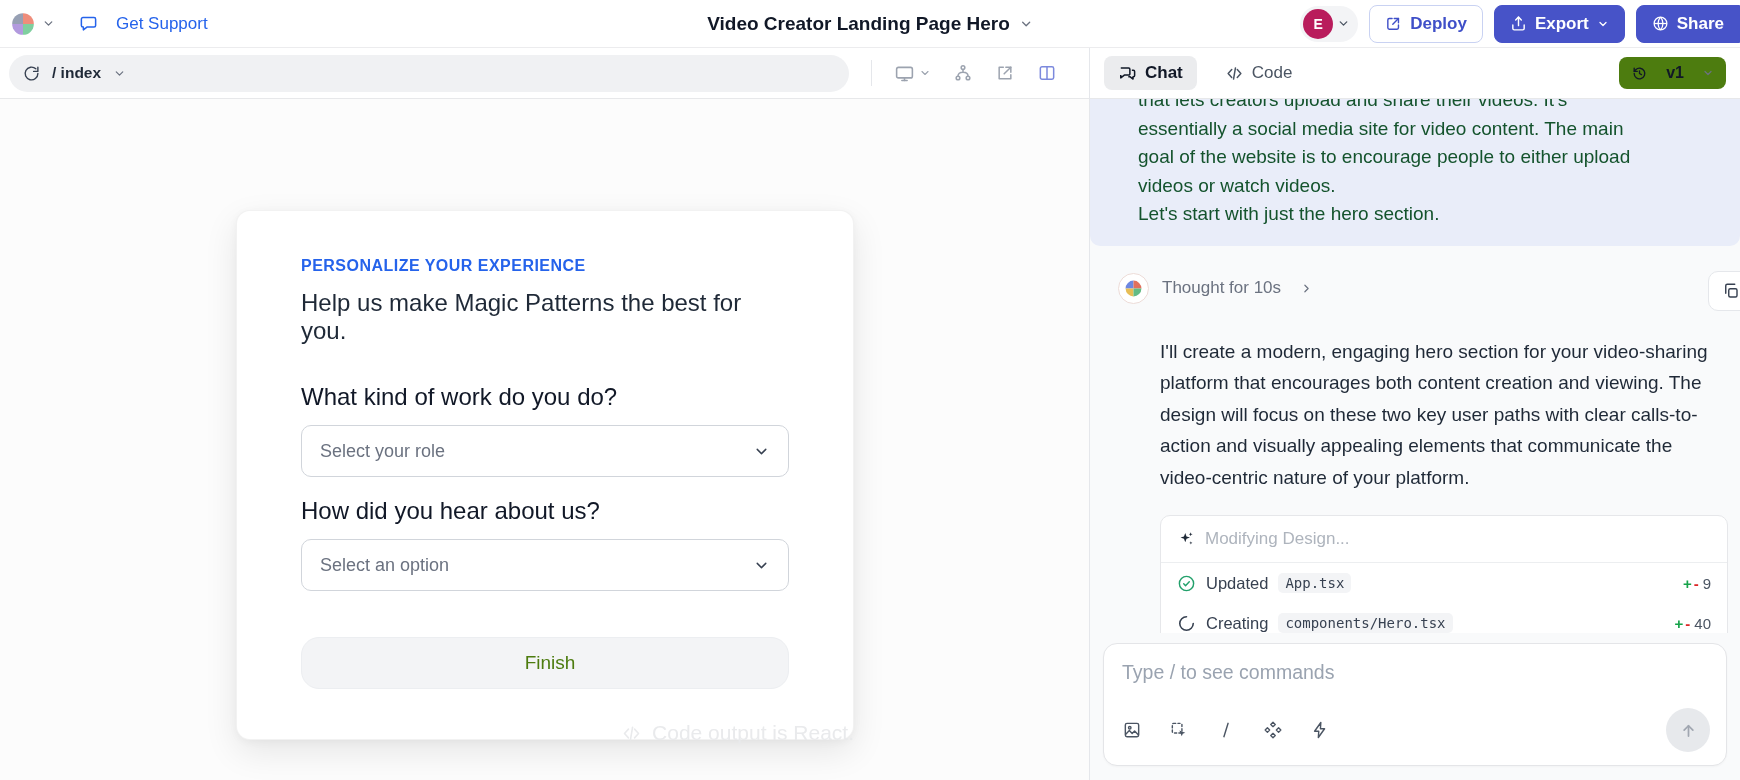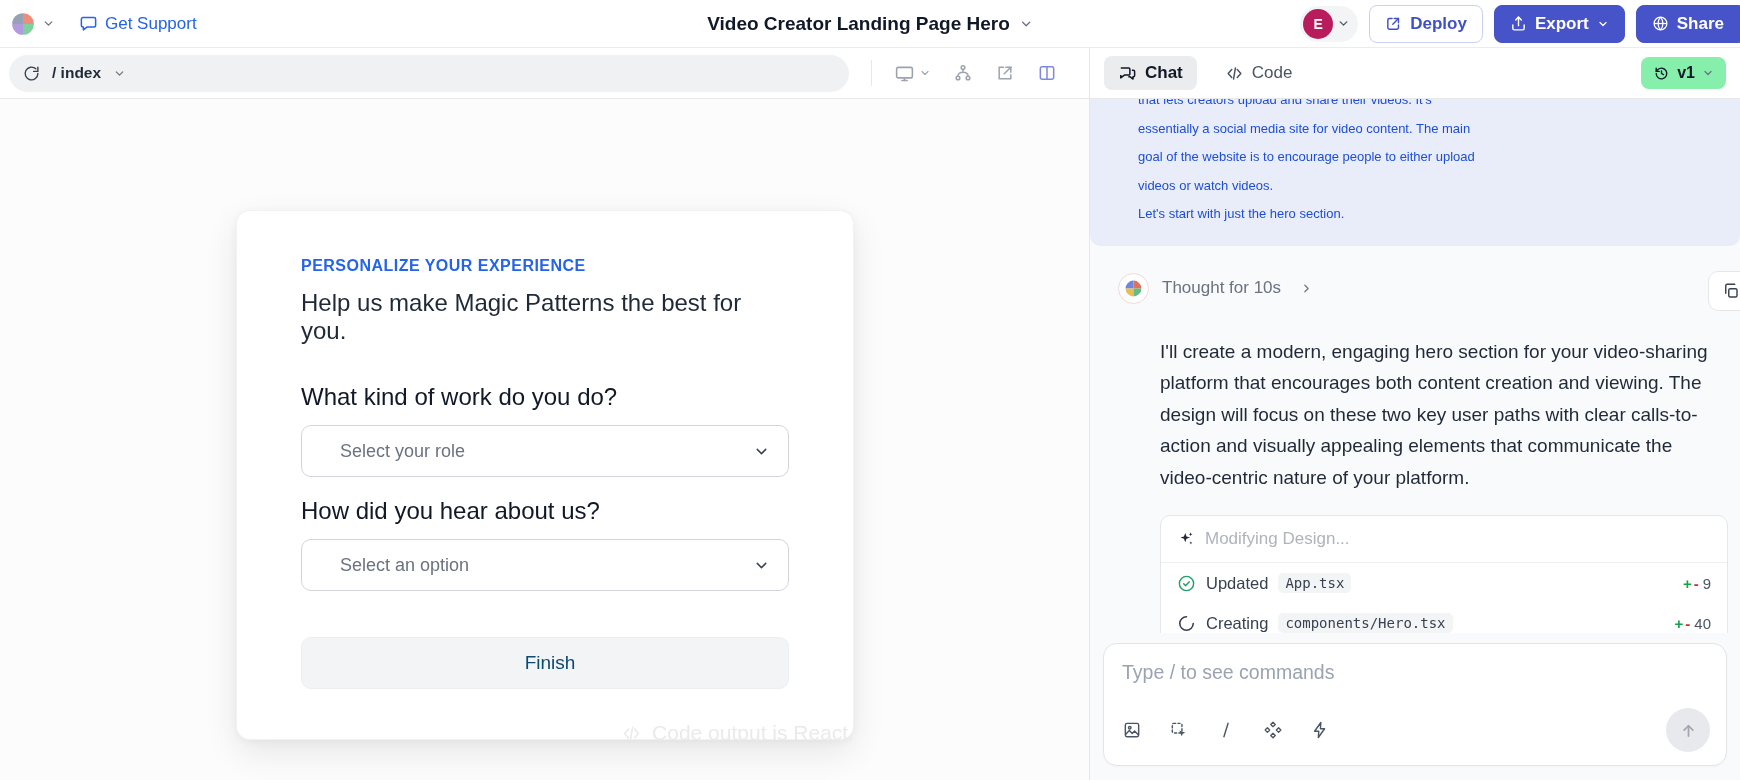--- a/index.html
+++ b/index.html
@@ -6,21 +6,21 @@
   html,body { width:1740px; height:780px; overflow:hidden; }
   body { font-family:"Liberation Sans", sans-serif; background:#fff; color:#111827; }
   svg { display:block; }
   .app { width:1740px; height:780px; display:flex; flex-direction:column; }
 
   
   .topbar { height:48px; flex:0 0 48px; display:flex; align-items:center; padding:0 0 0 10px; position:relative; background:#fff; border-bottom:1px solid #ececee; }
   .logo-group { display:flex; align-items:center; gap:6px; }
   .logo { width:26px; height:26px; }
   .chev-btn { border:none; background:transparent; color:#6b7280; display:flex; align-items:center; cursor:pointer; }
-  .support-btn { display:flex; align-items:center; gap:7px; margin-left:24px; border:none; background:transparent; color:#2563eb; font-size:17px; cursor:pointer; font-family:inherit;justify-content:space-between; }
+  .support-btn { display:flex; align-items:center; gap:18px; margin-left:24px; border:none; background:transparent; color:#2563eb; font-size:17px; cursor:pointer; font-family:inherit;justify-content:space-between; }
   .topbar-title { position:absolute; left:50%; transform:translateX(-50%); display:flex; align-items:center; gap:9px; }
   .topbar-title h1 { font-size:19px; font-weight:700; color:#111827; white-space:nowrap; }
   .topbar-right { margin-left:auto; display:flex; align-items:center; gap:11px; }
   .avatar-pill { display:flex; align-items:center; gap:4px; background:#f3f4f6; border:none; border-radius:999px; padding:3px 8px 3px 3px; cursor:pointer; }
   .avatar-circle { width:30px; height:30px; border-radius:50%; background:#b91c5c; color:#fff; font-size:14px; font-weight:700; display:flex; align-items:center; justify-content:center; }
   .btn { display:flex; align-items:center; gap:8px; font-family:inherit; font-size:17px; font-weight:600; border-radius:8px; padding:8px 15px; cursor:pointer; }
   .btn-outline { background:#fff; border:1px solid #c9d2f2; color:#3f4fc8; }
   .btn-solid { background:#4753c8; border:1px solid #4753c8; color:#fff; }
 
   
@@ -32,35 +32,35 @@
   .tool-divider { width:1px; height:26px; background:#e5e7eb; margin:0 18px 0 22px; }
   .tool-btn { border:none; background:transparent; color:#9ca3af; display:flex; align-items:center; gap:4px; cursor:pointer; padding:4px; margin-right:14px; }
   .tool-btn.active { color:#7c89dd; }
 
   .canvas { flex:1; position:relative; background:#fcfcfc; }
   .modal { position:absolute; left:236px; top:111px; width:618px; background:#fff; border:1px solid rgba(0,0,0,.05); border-radius:14px; box-shadow:0 12px 34px rgba(0,0,0,.09), 0 2px 8px rgba(0,0,0,.04); padding:46px 64px 50px; }
   .eyebrow { color:#2563eb; font-size:16px; font-weight:700; letter-spacing:.03em; }
   .modal-heading { margin-top:14px; font-size:24px; font-weight:400; color:#1f2937; }
   .q-label { margin-top:38px; font-size:24px; color:#111827; }
   .select { margin-top:14px; height:52px; width:100%; border:1px solid #d1d5db; border-radius:10px; background:#fff; display:flex; align-items:center; justify-content:space-between; padding:0 18px; cursor:pointer; }
-  .select span { font-size:18px; color:#6b7280;margin-left:20px; }
-  .finish-btn { margin-top:46px; width:100%; height:52px; border-radius:10px; border:1px solid #eceef1; background:#f3f4f6; color:#0c4a6e; font-size:19px; font-family:inherit; cursor:default;padding-left:10px; }
+  .select span { font-size:18px; color:#6b7280; }
+  .finish-btn { margin-top:46px; width:100%; height:52px; border-radius:18px; border:1px solid #eceef1; background:#f3f4f6; color:#4d7c0f; font-size:19px; font-family:inherit; cursor:default;padding-left:10px; }
   .code-note { position:absolute; left:236px; top:622px; width:618px; display:flex; align-items:center; justify-content:flex-end; gap:10px; color:#e9eaec; font-size:21px; }
 
   
   .right { flex:1; display:flex; flex-direction:column; min-width:0; background:#f9fafb; }
   .rtoolbar { height:51px; flex:0 0 51px; background:#fff; border-bottom:1px solid #e7e8ea; display:flex; align-items:center; padding:0 14px; }
   .tab { display:flex; align-items:center; gap:8px; border:none; background:transparent; font-family:inherit; font-size:17px; cursor:pointer; padding:7px 14px; border-radius:8px; color:#4b5563; }
   .tab.active { background:#ebecee; color:#111827; font-weight:600; }
   .tab + .tab { margin-left:14px; }
-  .version-pill { margin-left:auto; display:flex; align-items:center; gap:7px; background:#86efac; border:none; border-radius:8px; padding:7px 12px; font-family:inherit; font-size:16px; font-weight:600; color:#111827; cursor:pointer; }
+  .version-pill { margin-left:auto; display:flex; align-items:center; gap:18px; background:#4d7c0f; border:none; border-radius:8px; padding:7px 12px; font-family:inherit; font-size:16px; font-weight:600; color:#111827; cursor:pointer; }
 
   .chatlog { flex:1; position:relative; overflow:hidden; }
   .user-bubble { background:#e9edf9; border-radius:0 0 10px 10px; padding:0 18px 17px 48px; overflow:hidden; }
-  .user-bubble .line { font-size:13px; line-height:28.6px; color:#1d4ed8; white-space:nowrap; }
+  .user-bubble .line { font-size:19px; line-height:28.6px; color:#14532d; white-space:nowrap; }
   .user-bubble .line.clipped { margin-top:-13px; }
   .thought-row { display:flex; align-items:center; gap:13px; margin:27px 0 0 28px; cursor:pointer; }
   .thought-avatar { width:31px; height:31px; border-radius:50%; background:#fff; border:1px solid #eddcd8; display:flex; align-items:center; justify-content:center; }
   .thought-label { font-size:17px; color:#6b7280; }
   .copy-btn { position:absolute; top:172px; right:-14px; width:46px; height:40px; border-radius:10px; border:1px solid #e5e7eb; background:#fff; color:#374151; display:flex; align-items:center; justify-content:center; cursor:pointer; }
   .ai-text { margin:32px 15px 0 70px; font-size:19px; line-height:31.5px; color:#1f2937; }
 
   .task-card { margin:22px 12px 0 70px; background:#fff; border:1px solid #e6e7ea; border-radius:10px; overflow:hidden; }
   .task-header { display:flex; align-items:center; gap:10px; padding:13px 16px; border-bottom:1px solid #eceef0; }
   .task-header span { font-size:17px; color:#aeb4bd; }

